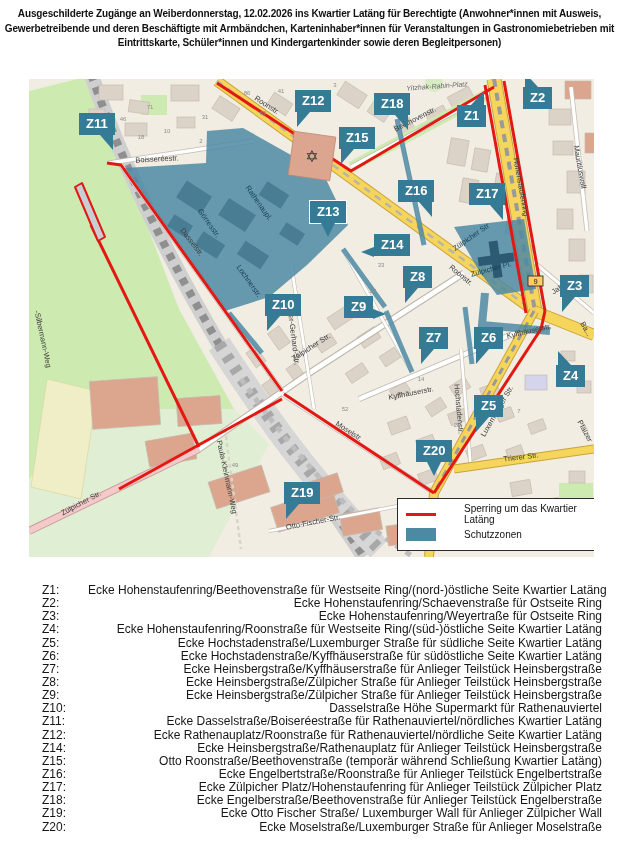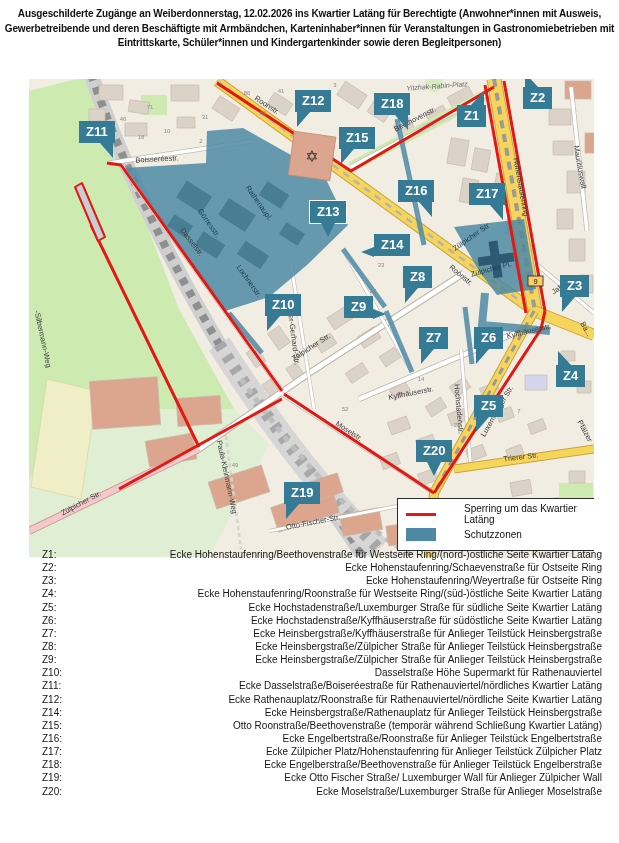--- a/index.html
+++ b/index.html
@@ -33,21 +33,21 @@
   .t-r {left:100%;top:60%;border-top:5px solid transparent;border-bottom:5px solid transparent;border-left:13px solid var(--mk);}
 
   
   #legend{position:absolute;left:368px;top:419px;width:188px;background:#fff;border:1px solid #2b2b2b;
           padding:5px 8px 6px 8px;}
   .leg-row{display:flex;align-items:center;gap:28px;height:20px;font-size:10px;color:#111;}
   .leg-line{width:30px;height:0;border-top:3px solid #e31812;flex:0 0 auto;}
   .leg-area{width:30px;height:13px;background:#4e89a4;flex:0 0 auto;}
 
   
-  #access-list{position:absolute;left:42px;top:548px;width:560px;font-size:10px;color:#161616;}
+  #access-list{position:absolute;left:42px;top:584px;width:560px;font-size:12px;color:#161616;}
   .ap-row{display:flex;height:13.15px;line-height:13.15px;}
   .ap-id{flex:0 0 46px;}
   .ap-desc{flex:1;white-space:nowrap;text-align:right;}
 </style>
 </head>
 <body>
 
 <div id="title">
   <div>Ausgeschilderte Zugänge an Weiberdonnerstag, 12.02.2026 ins Kwartier Latäng für Berechtigte (Anwohner*innen mit Ausweis,</div>
   <div>Gewerbetreibende und deren Beschäftigte mit Armbändchen, Karteninhaber*innen für Veranstaltungen in Gastronomiebetrieben mit</div>
@@ -282,21 +282,21 @@
       <div class="hn" style="left: 352px; top: 186px;">33</div>
       <div class="hn" style="left: 392px; top: 300px;">14</div>
       <div class="hn" style="left: 316px; top: 330px;">52</div>
       <div class="hn" style="left: 206px; top: 386px;">49</div>
       <div class="hn" style="left: 428px; top: 346px;">26</div>
       <div class="hn" style="left: 490px; top: 332px;">7</div>
       <div class="hn" style="left: 470px; top: 112px;">58</div>
       <div class="hn" style="left: 94px; top: 40px;">46</div>
     </div>
   <div id="map-markers">
-      <div class="zmark" style="left: 50px; top: 42px;"><span>Z11</span><span class="tail t-br"></span></div>
+      <div class="zmark" style="left: 50px; top: 34px;"><span>Z11</span><span class="tail t-br"></span></div>
       <div class="zmark" style="left: 266px; top: 11px;"><span>Z12</span><span class="tail t-bl"></span></div>
       <div class="zmark" style="left: 345px; top: 14px;"><span>Z18</span><span class="tail t-br"></span></div>
       <div class="zmark" style="left: 310px; top: 48px;"><span>Z15</span><span class="tail t-bl"></span></div>
       <div class="zmark" style="left: 428px; top: 26px;"><span>Z1</span><span class="tail t-tr"></span></div>
       <div class="zmark" style="left: 494px; top: 8px;"><span>Z2</span><span class="tail t-tl"></span></div>
       <div class="zmark" style="left: 369px; top: 101px;"><span>Z16</span><span class="tail t-br"></span></div>
       <div class="zmark" style="left: 440px; top: 104px;"><span>Z17</span><span class="tail t-br"></span></div>
       <div class="zmark framed" style="left: 280px; top: 121px;"><span>Z13</span><span class="tail t-b"></span></div>
       <div class="zmark" style="left: 345px; top: 155px;"><span>Z14</span><span class="tail t-l"></span></div>
       <div class="zmark" style="left: 374px; top: 187px;"><span>Z8</span><span class="tail t-bl"></span></div>

